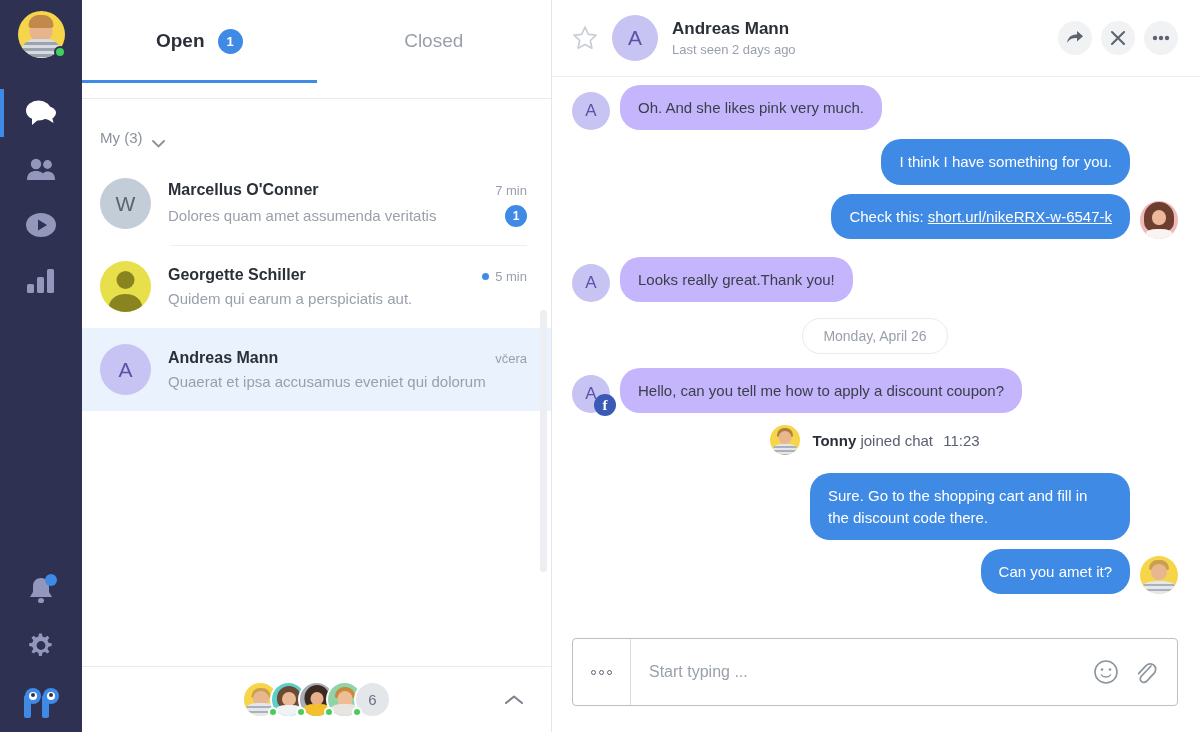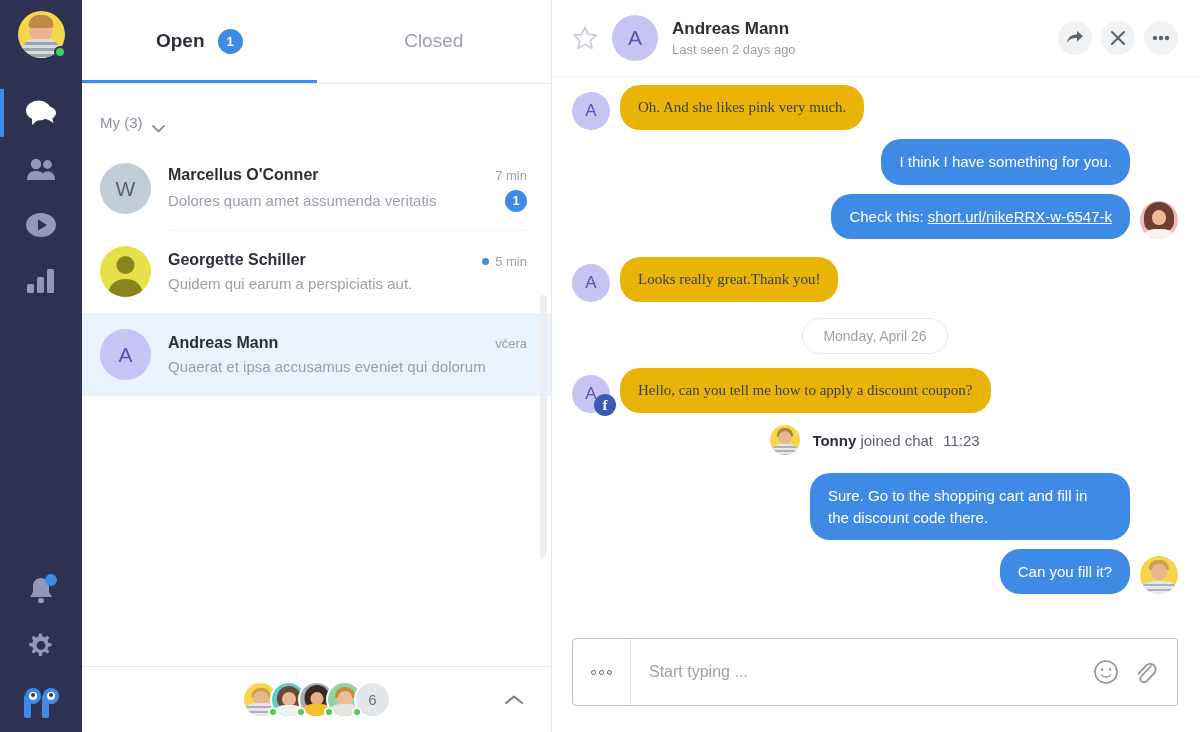--- a/index.html
+++ b/index.html
@@ -65,21 +65,21 @@
   }
   .logo-p .eye { width: 8px; height: 8px; border-radius: 50%; background: #fff; position: relative; }
   .logo-p .eye::after { content: ""; position: absolute; left: 2px; top: 1px; width: 4px; height: 4px; border-radius: 50%; background: #2f3152; }
 
   
   .list-panel {
     width: 470px; flex: 0 0 470px; height: 732px; background: #ffffff;
     display: flex; flex-direction: column; border-right: 1px solid #e3e6ea;
     position: relative;
   }
-  .tabs { height: 84px; display: flex; border-bottom: 1px solid #e8eaee; position: relative; }
+  .tabs { height: 99px; display: flex; border-bottom: 1px solid #e8eaee; position: relative; }
   .tab {
     flex: 1; display: flex; align-items: center; justify-content: center; gap: 13px;
     font-size: 19px; color: #9aa0ab; cursor: pointer; position: relative; height: 82px;
   }
   .tab.active { color: #2b2f38; font-weight: bold; }
   .tab.active::after {
     content: ""; position: absolute; left: 0; right: 0; bottom: -1px; height: 3px; background: #3e8ae5;
   }
   .tab-badge {
     min-width: 25px; height: 25px; border-radius: 13px; background: #3e8ae5; color: #fff;
@@ -187,21 +187,21 @@
     background: #c7c3f2; color: #5a54a8;
   }
   .fb-badge {
     position: absolute; right: -6px; bottom: -3px; width: 22px; height: 22px; border-radius: 50%;
     background: #3b5ab5; color: #fff; display: flex; align-items: center; justify-content: center;
     font-size: 15px; font-weight: bold; font-family: "Liberation Serif", serif; z-index: 2;
   }
   .bubble {
     max-width: 420px; padding: 12px 18px; border-radius: 20px; font-size: 15px; line-height: 1.42;
   }
-  .bubble.in { background: #eab308; color: #3a3f48; font-family: Liberation Serif, serif; }
+  .bubble.in { background: #c4b5fd; color: #3a3f48; }
   .bubble.out { background: #3e8ae5; color: #ffffff; }
   .bubble.out a { color: #fff; text-decoration: underline; }
   .photo-avatar { width: 38px; height: 38px; border-radius: 50%; overflow: hidden; flex: 0 0 38px; position: relative; }
 
   .system-row { display: flex; align-items: center; justify-content: center; gap: 12px; margin: 12px 0 18px; }
   .sys-avatar { width: 30px; height: 30px; border-radius: 50%; overflow: hidden; position: relative; flex: 0 0 30px; }
   .sys-text { font-size: 15px; color: #5a6070; }
   .sys-text b { color: #2b2f38; }
   .sys-time { font-size: 15px; color: #5a6070; margin-left: 6px; }
 
@@ -549,21 +549,21 @@
           <span class="sys-time">11:23</span>
         </span>
       </div>
 
       <div class="msg-row out">
         <span class="bubble out" style="max-width:320px;margin-left:44px;">Sure. Go to the shopping cart and fill in the discount code there.</span>
         <span class="photo-avatar" style="visibility:hidden;"></span>
       </div>
 
       <div class="msg-row out">
-        <span class="bubble out">Can you fill it?</span>
+        <span class="bubble out">Can you amet it?</span>
         <span class="photo-avatar" style="background:#f7d54a;">
           <span class="pf">
             <span class="hair" style="top:4px;width:20px;height:10px;border-radius:10px 10px 2px 2px;background:#c9a04c;"></span>
             <span class="skin" style="top:8px;width:16px;height:16px;background:#e9b78f;"></span>
             <span class="shirt" style="width:32px;height:13px;background:repeating-linear-gradient(180deg,#e4e8ec 0 3px,#aab1ba 3px 5px);"></span>
           </span>
         </span>
       </div>
     </div>
 

